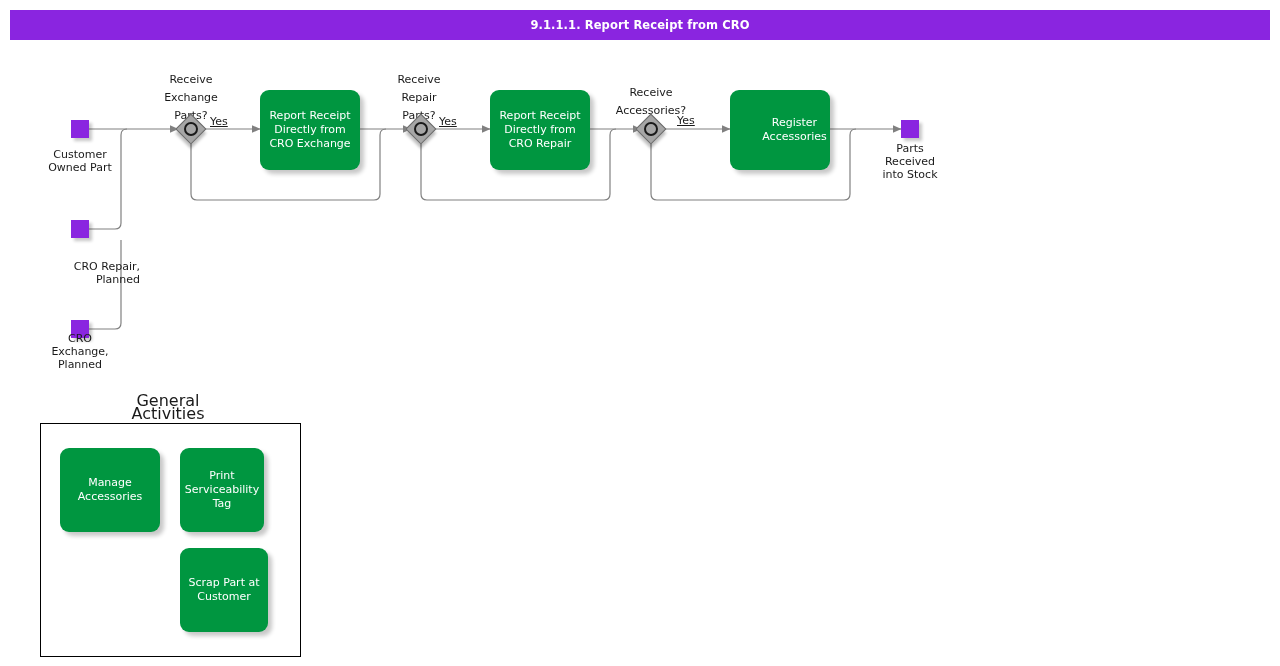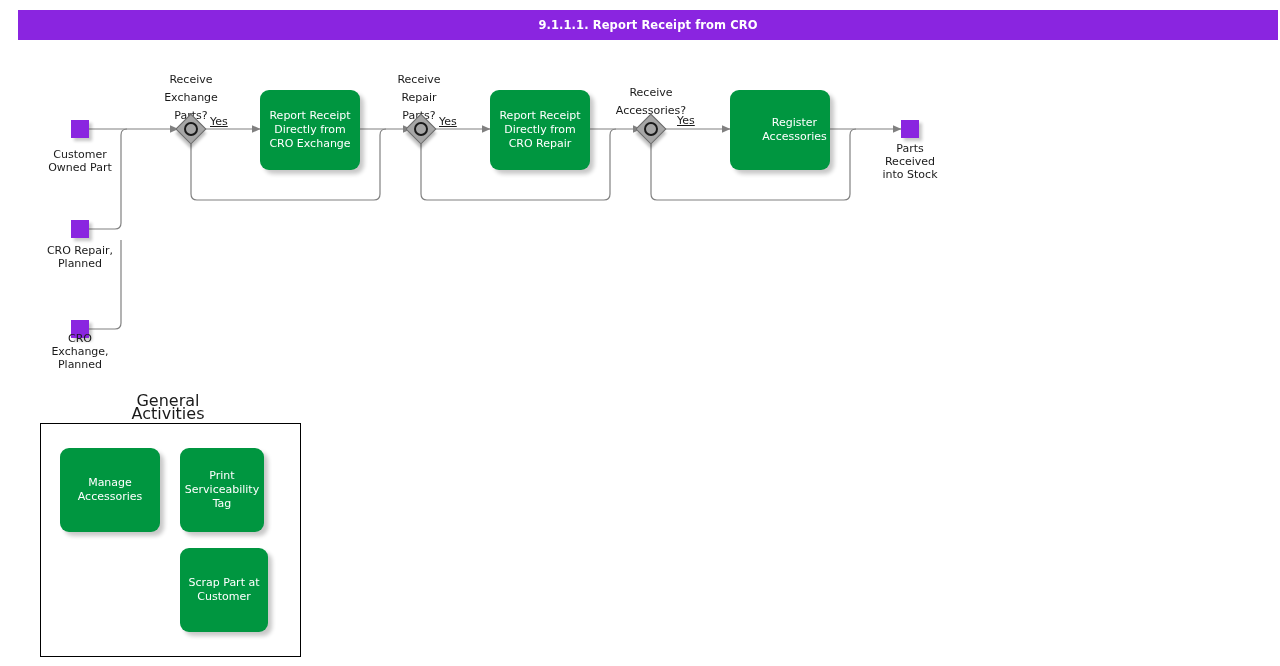--- a/index.html
+++ b/index.html
@@ -27,21 +27,20 @@
   .title-bar {
     position: absolute;
     left: 10px;
     top: 10px;
     width: 1260px;
     height: 30px;
     background: #8A25E0;
     display: flex;
     align-items: center;
     justify-content: center;
-    margin-left: 8px;
   }
   .title-bar .title-text {
     color: #ffffff;
     font-size: 11.5px;
     font-weight: bold;
     letter-spacing: 0.1px;
     font-family: "DejaVu Sans", "Liberation Sans", sans-serif;
   }
 
   
@@ -192,21 +191,21 @@
 
       <path d="M830,129 L901,129" marker-end="url(#arrow)"></path>
     </g>
   </svg>
 
   <div class="evt" style="left:71px; top:120px;"></div>
   <div class="evt-label" style="left:20px; top:148px; width:120px;">Customer
 Owned Part</div>
 
   <div class="evt" style="left:71px; top:220px;"></div>
-  <div class="evt-label" style="left:20px; top:244px; width:120px;">CRO Repair,
+  <div class="evt-label" style="left:20px; top:260px; width:120px;text-align:right;">CRO Repair,
 Planned</div>
 
   <div class="evt" style="left:71px; top:320px;"></div>
   <div class="evt-label" style="left:20px; top:332px; width:120px;">CRO
 Exchange,
 Planned</div>
 
   <div class="gw-label" style="left:141px; top:71px; width:100px;">Receive
 Exchange
 Parts?</div>

